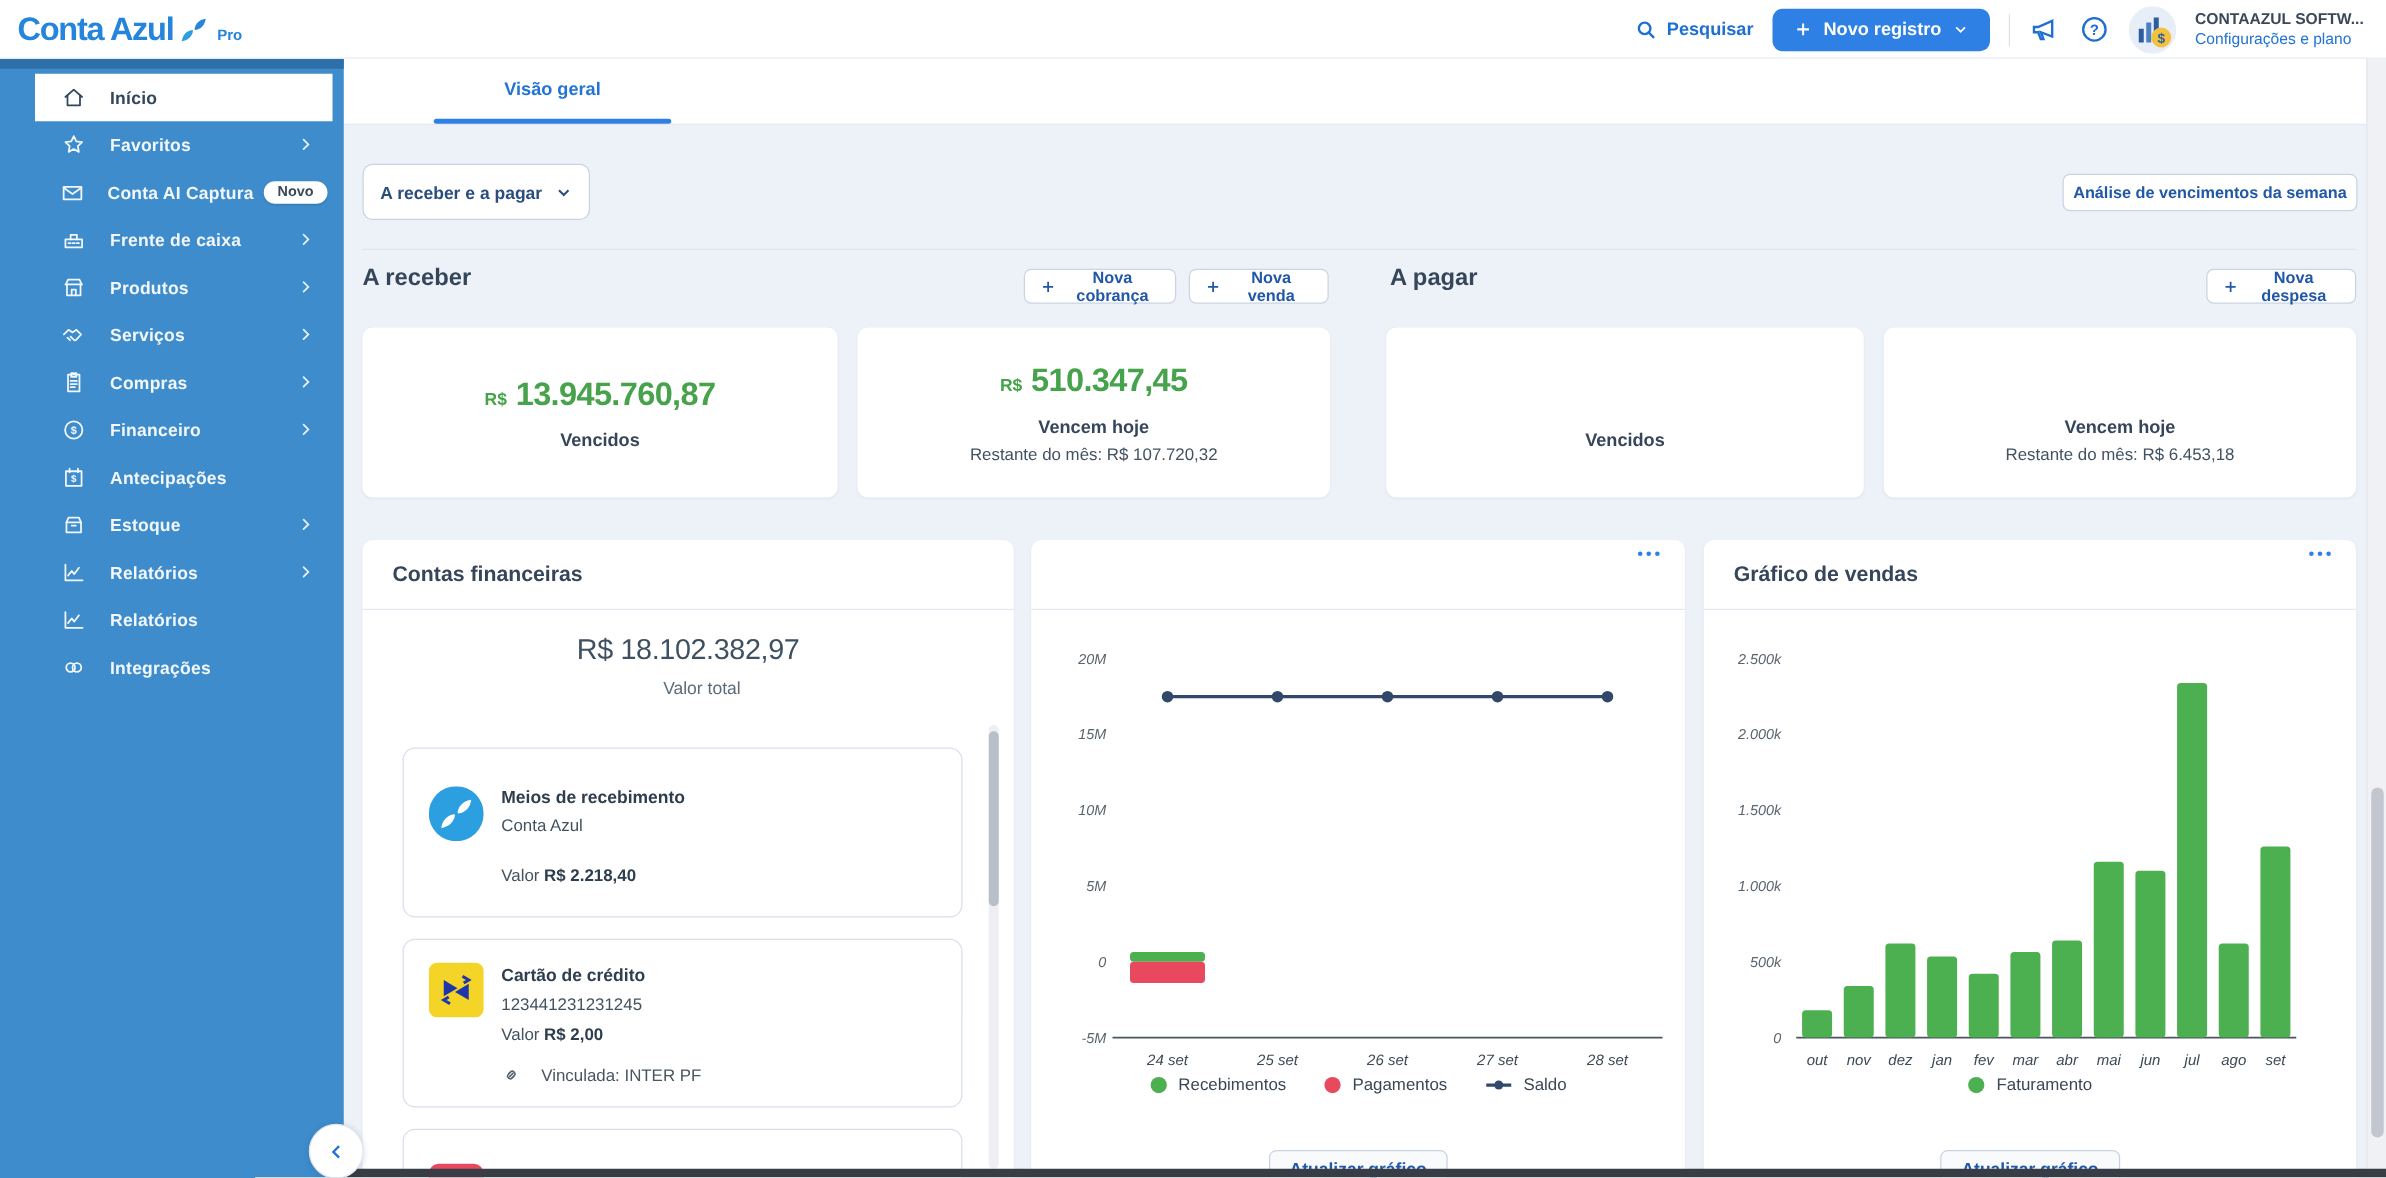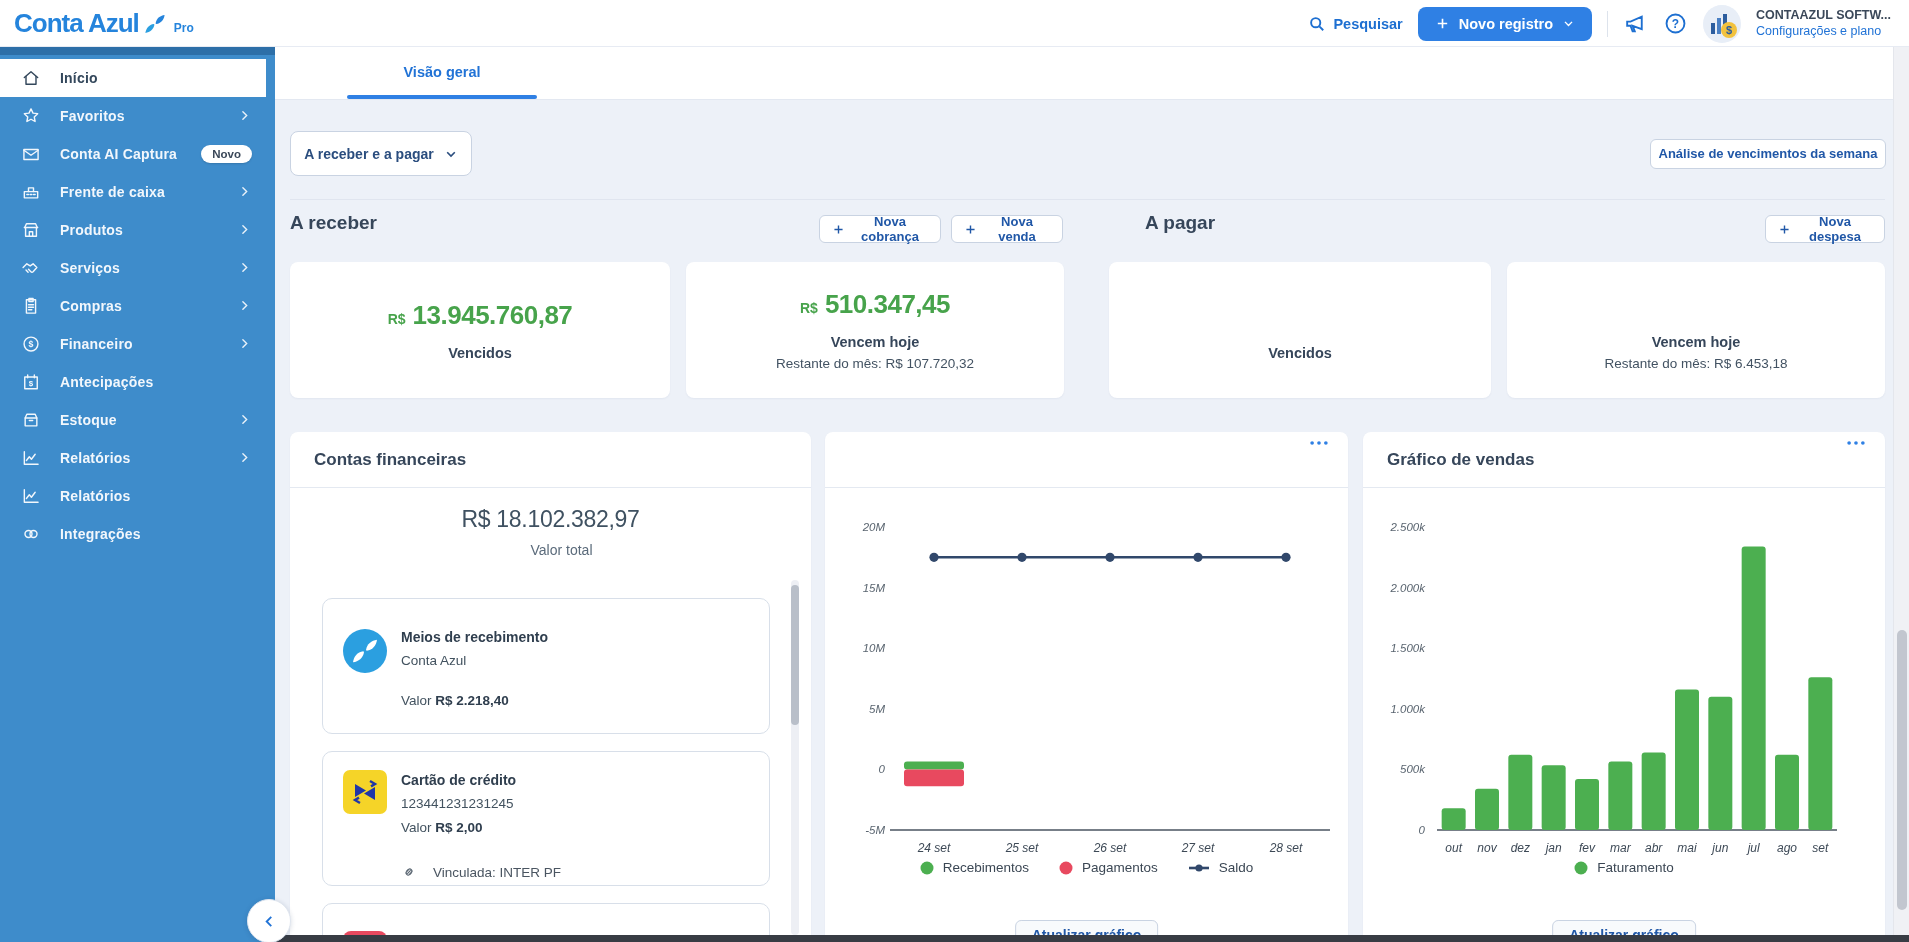--- a/index.html
+++ b/index.html
@@ -22,21 +22,21 @@
                     font-size:14.5px; font-weight:bold; border:none; border-radius:8px; padding:9px 17px; cursor:pointer; }
   .vdiv { width:1px; height:26px; background:#dde3ec; }
   .hicon { color:#1d6fd1; display:flex; align-items:center; cursor:pointer; }
   .avatar { width:38px; height:38px; border-radius:50%; overflow:hidden; background:#eef3fa; flex:0 0 auto; }
   .account-block { line-height:1.25; max-width:165px; }
   .account-name { font-size:12.5px; font-weight:bold; color:#3b4859; white-space:nowrap; }
   .account-link { font-size:12.5px; color:#2173d6; cursor:pointer; white-space:nowrap; }
   
   .sidebar { position:absolute; left:0; top:47px; width:275px; height:895px; background:#3e8ccb; z-index:10; }
   .side-strip { position:absolute; left:0; top:0; width:275px; height:8px; background:#2d6fa8; }
-  .side-items { position:absolute; top:12px; left:0; width:266px; }
+  .side-items { position:absolute; top:12px; left:0; width:266px;padding-left:28px; }
   .side-item { height:38px; display:flex; align-items:center; padding:0 14px 0 20px; color:#f2f7fc; cursor:pointer; }
   .side-item.active { background:#fff; color:#33475b; }
   .side-icon { width:22px; height:22px; margin-right:18px; display:flex; align-items:center; justify-content:center; }
   .side-label { font-size:14px; font-weight:bold; letter-spacing:.2px; flex:1; white-space:nowrap; }
   .side-chev { width:14px; height:14px; opacity:.95; }
   .side-badge { background:#fff; color:#3b4859; font-size:11.5px; font-weight:bold; border-radius:11px;
                 padding:3px 11px; margin-left:8px; box-shadow:0 1px 2px rgba(0,0,0,.15); }
   .collapse-btn { position:absolute; left:247px; top:899px; width:44px; height:44px; border-radius:50%;
                   background:#fff; border:1px solid #e0e6ef; box-shadow:0 1px 5px rgba(30,50,90,.18);
                   z-index:60; display:flex; align-items:center; justify-content:center; color:#2173d6; cursor:pointer; }
@@ -370,21 +370,21 @@
     <span>Nova cobrança</span>
   </button>
   <button class="action-btn" style="left:951px; width:112px">
     <span>
         <svg width="13" height="13" viewBox="0 0 24 24" fill="none" stroke="#2057a7" stroke-width="2.6">
           <path d="M12 4.5v15M4.5 12h15"></path>
         </svg>
       </span>
     <span>Nova venda</span>
   </button>
-  <div class="sec-title" style="left:1145px">A pagar</div>
+  <div class="sec-title" style="left:1112px">A pagar</div>
   <button class="action-btn" style="left:1765px; width:120px">
     <span>
         <svg width="13" height="13" viewBox="0 0 24 24" fill="none" stroke="#2057a7" stroke-width="2.6">
           <path d="M12 4.5v15M4.5 12h15"></path>
         </svg>
       </span>
     <span>Nova despesa</span>
   </button>
 
   <div id="metric-cards">
@@ -439,21 +439,21 @@
               <rect width="44" height="44" rx="7" fill="#f5d428"></rect>
               <path d="M12 14l11 6.5L12 27z" fill="#2036a8"></path>
               <path d="M32 30L21 23.5 32 17z" fill="#2036a8"></path>
               <path d="M27 11l5 3-4 2.4" fill="none" stroke="#2036a8" stroke-width="2.4"></path>
               <path d="M17 33l-5-3 4-2.4" fill="none" stroke="#2036a8" stroke-width="2.4"></path>
             </svg>
           </div>
           <div class="acc-name" style="top: 20px;">Cartão de crédito</div>
           <div class="acc-detail" style="top: 44px;">123441231231245</div>
           <div class="acc-value" style="top: 68px;">Valor <b>R$ 2,00</b></div>
-          <div class="acc-linked" style="top: 112px; gap: 16px;">
+          <div class="acc-linked" style="top: 100px; gap: 16px;">
             <span>
               <svg width="16" height="16" viewBox="0 0 24 24" fill="none" stroke="#5a6672" stroke-width="1.9" stroke-linecap="round">
                 <path d="M10 14l4-4"></path>
                 <path d="M9 10.5L11 8.5a3.1 3.1 0 014.4 4.4L13.5 15"></path>
                 <path d="M15 13.5L13 15.5a3.1 3.1 0 01-4.4-4.4L10.5 9"></path>
               </svg>
             </span>
             <span>Vinculada: INTER PF</span>
           </div>
         </div>

